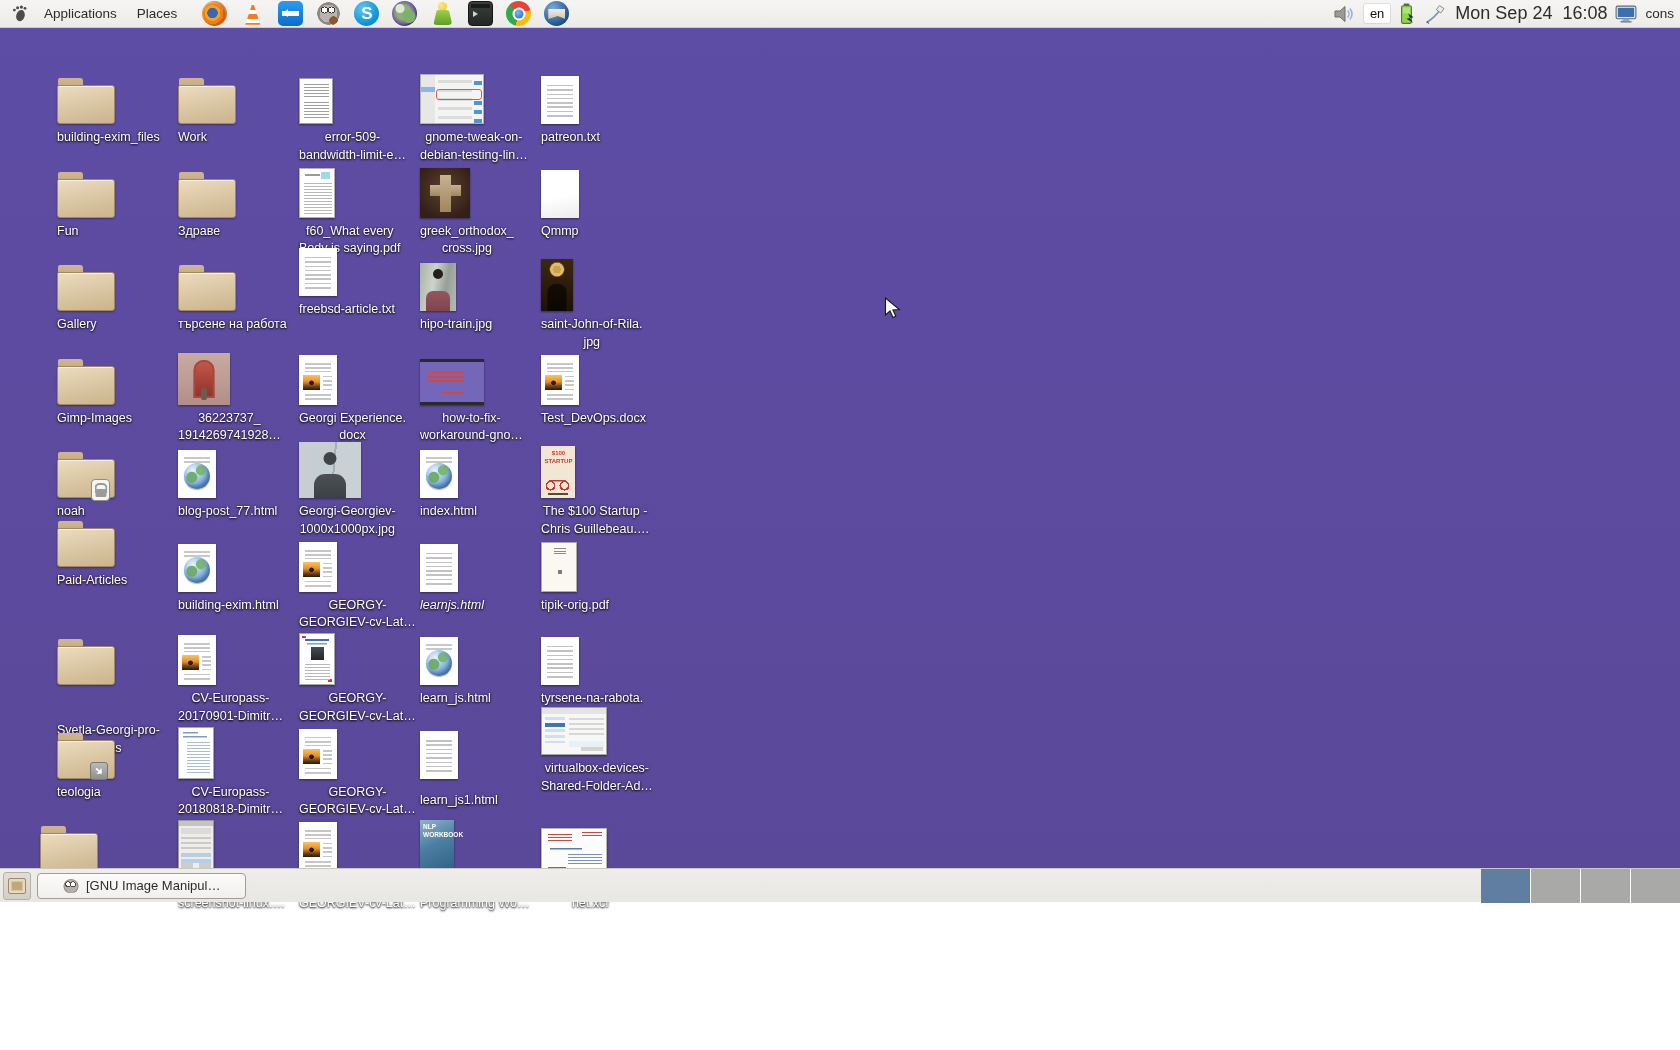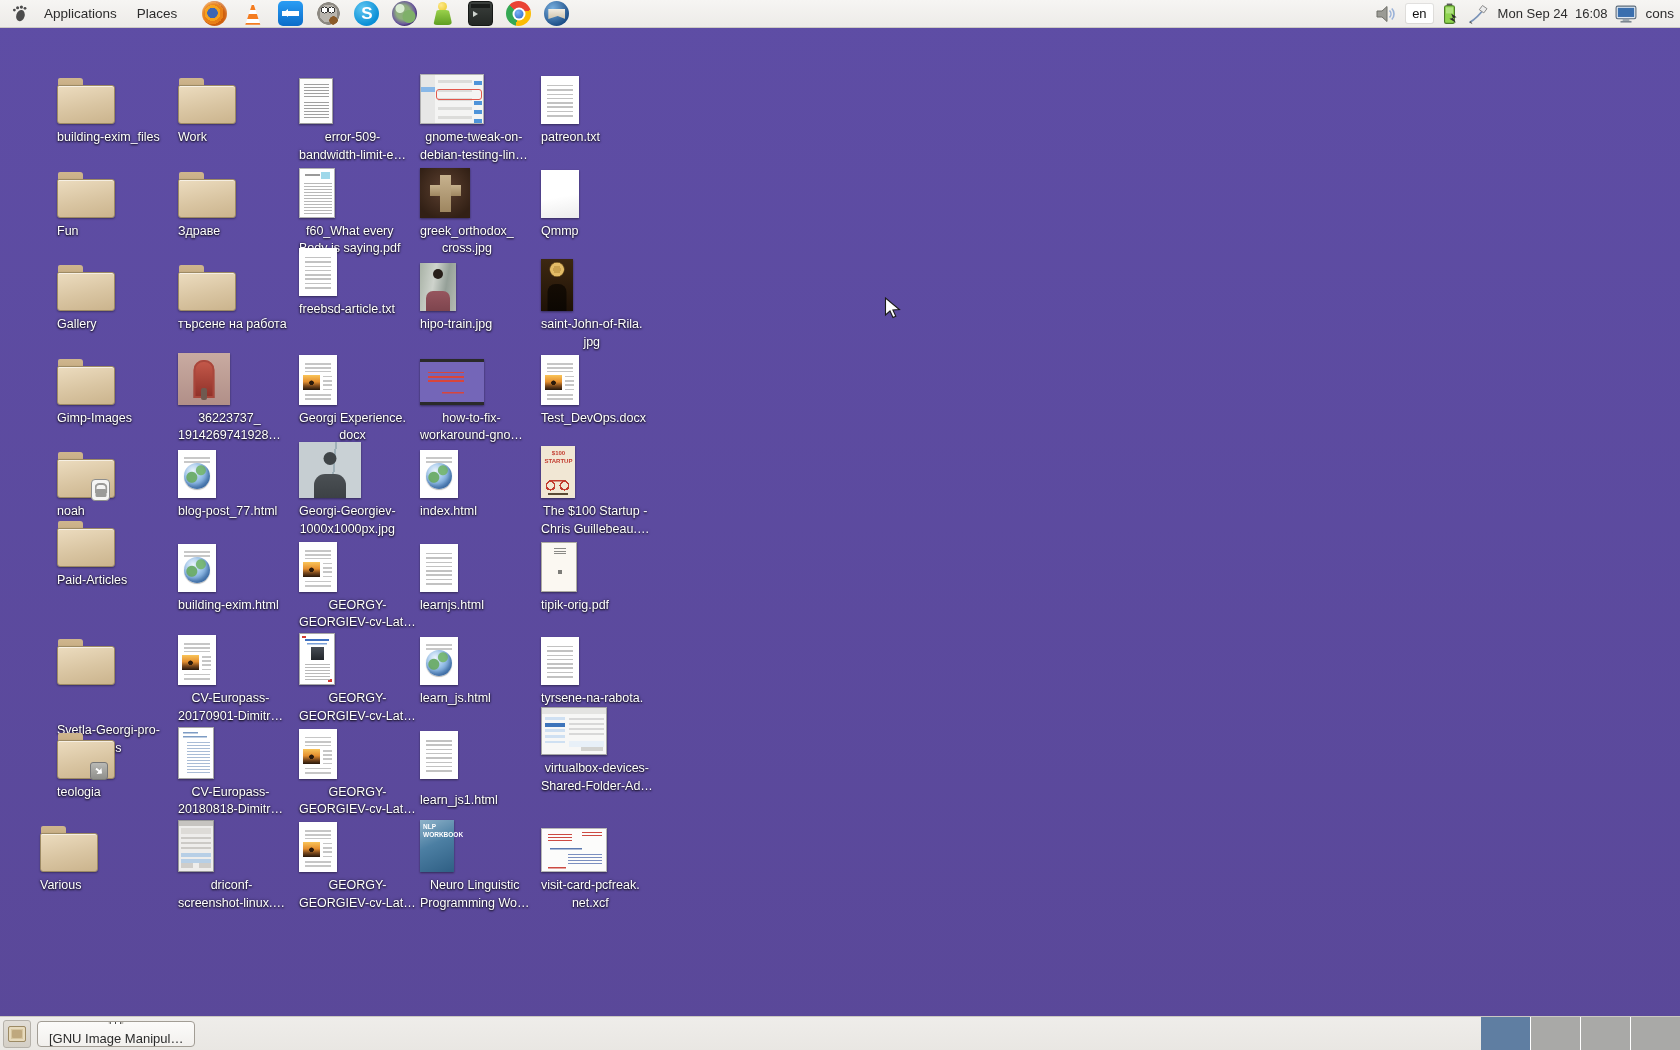--- a/index.html
+++ b/index.html
@@ -1,34 +1,34 @@
 <!DOCTYPE html>
 <html><head>
 <meta charset="utf-8">
 <style>
   * { margin:0; padding:0; box-sizing:border-box; }
   html,body { width:1680px; height:1050px; overflow:hidden; }
   body { font-family:"Liberation Sans", sans-serif; }
-  .screen { position:relative; width:1680px; height:1050px;
+  .screen { position:relative; width:1680px; height:902px;
             background:linear-gradient(#5e4da5,#5a4899); }
 
   
   .top-panel { position:absolute; left:0; top:0; right:0; height:28px;
     background:linear-gradient(#f6f5f3,#edebe8); border-bottom:1px solid #cdcac4;
     display:flex; align-items:center; padding:0 6px; z-index:40; color:#2c2c2c; }
   .panel-left { display:flex; align-items:center; gap:2px; }
   .foot { display:flex; align-items:center; padding:0 4px; }
   .menu { font-size:13.5px; padding:0 9px; line-height:27px; cursor:default; }
   .launchers { display:flex; align-items:center; gap:13px; margin-left:14px; }
   .launcher { width:25px; height:25px; display:inline-block; position:relative; }
   .panel-right { margin-left:auto; display:flex; align-items:center; gap:8px; }
   .tray-ico { display:flex; align-items:center; }
   .kbd { background:#fff; border-radius:2px; font-size:13px; padding:2px 6px; color:#111;
          box-shadow:0 0 0 1px rgba(0,0,0,.08); }
-  .clock { font-size:13px; white-space:pre; }
+  .clock { font-size:18px; white-space:pre; }
   .user { font-size:13.5px; }
 
   
   .li-firefox { border-radius:50%;
     background:radial-gradient(circle at 42% 48%, #3c66b5 0 5px, #f6a21d 5.5px 8px, #e87f17 8px 11px, #cf5f0d 11px); box-shadow:inset 0 2px 3px rgba(255,255,255,.4); }
   .li-vlc { clip-path:polygon(50% 3%, 80% 95%, 20% 95%);
     background:repeating-linear-gradient(#ffffff 0 4px, #f47c20 4px 9px); }
   .li-teamviewer { border-radius:5px; background:linear-gradient(#2a9df4,#0b6cc9); }
   .li-teamviewer::before { content:""; position:absolute; left:4px; right:4px; top:10px; height:5px; background:#fff; }
   .li-teamviewer::after { content:""; position:absolute; left:1px; top:8px; width:0; height:0;
@@ -230,23 +230,23 @@
   
   .taskbar { position:absolute; left:0; right:0; bottom:0; height:34px;
     background:linear-gradient(#efedea,#e9e7e3); border-top:1px solid #cbc8c2;
     display:flex; align-items:center; gap:6px; padding-left:3px; z-index:40; }
   .show-desktop { width:28px; height:28px; border:1px solid #b5b1aa; border-radius:3px;
     background:linear-gradient(#e2ded7,#d4cfc6); display:flex; align-items:center; justify-content:center; }
   .sd-ico { width:18px; height:16px; background:#d6c5a0; border:1px solid #9c8a64; border-radius:2px;
     box-shadow:inset 0 0 0 2px #e7dabc; position:relative; }
   .sd-ico::before { content:""; position:absolute; left:3px; top:3px; right:3px; bottom:3px;
     background:#bfa87e; border-radius:1px; }
-  .task-btn { height:26px; display:flex; align-items:center; gap:7px; padding:0 11px;
+  .task-btn { height:26px; display:flex; align-items:center; gap:7px; padding:0 25px;
     border:1px solid #a29d95; border-radius:4px; background:linear-gradient(#fcfbfa,#f2f0ed);
-    font-family:"Liberation Sans", sans-serif; font-size:13px; color:#2b2b2b;flex-direction:column; }
+    font-family:"Liberation Sans", sans-serif; font-size:13px; color:#2b2b2b; }
   .wilber { width:16px; height:14px; border-radius:50% 50% 45% 45%;
     background:
       radial-gradient(circle at 32% 38%, #fff 0 2px, #444 2px 2.8px, transparent 3.2px),
       radial-gradient(circle at 62% 38%, #fff 0 2px, #444 2px 2.8px, transparent 3.2px),
       radial-gradient(circle at 50% 52%, #b5b1aa 0 6px, #8e8a83 7px, transparent 8px); }
   .task-title { white-space:nowrap; }
   .flex1 { flex:1; }
   .workspaces { height:34px; display:flex; background:#fff; gap:1px; }
   .ws-cell { width:49px; height:100%; background:#a9a9a7; }
   .ws-cell.active { background:#5f7ea2; }
@@ -498,21 +498,21 @@
         </div>
     <div class="label">building-exim.html</div>
   </div>
       <div class="desk-item" style="left: 299px; top: 533.5px;">
     <div class="art-wrap">
           <div class="art art-doc-sunset"></div>
         </div>
     <div class="label">GEORGY-
 GEORGIEV-cv-Lat…</div>
   </div>
-      <div class="desk-item" style="left: 420px; top: 533.5px;">
+      <div class="desk-item" style="left: 420px; top: 533.5px; font-style: italic;">
     <div class="art-wrap">
           <div class="art art-doc-text"></div>
         </div>
     <div class="label">learnjs.html</div>
   </div>
       <div class="desk-item" style="left: 541px; top: 533.5px;">
     <div class="art-wrap">
           <div class="art art-thumb-tipik"></div>
         </div>
     <div class="label">tipik-orig.pdf</div>

